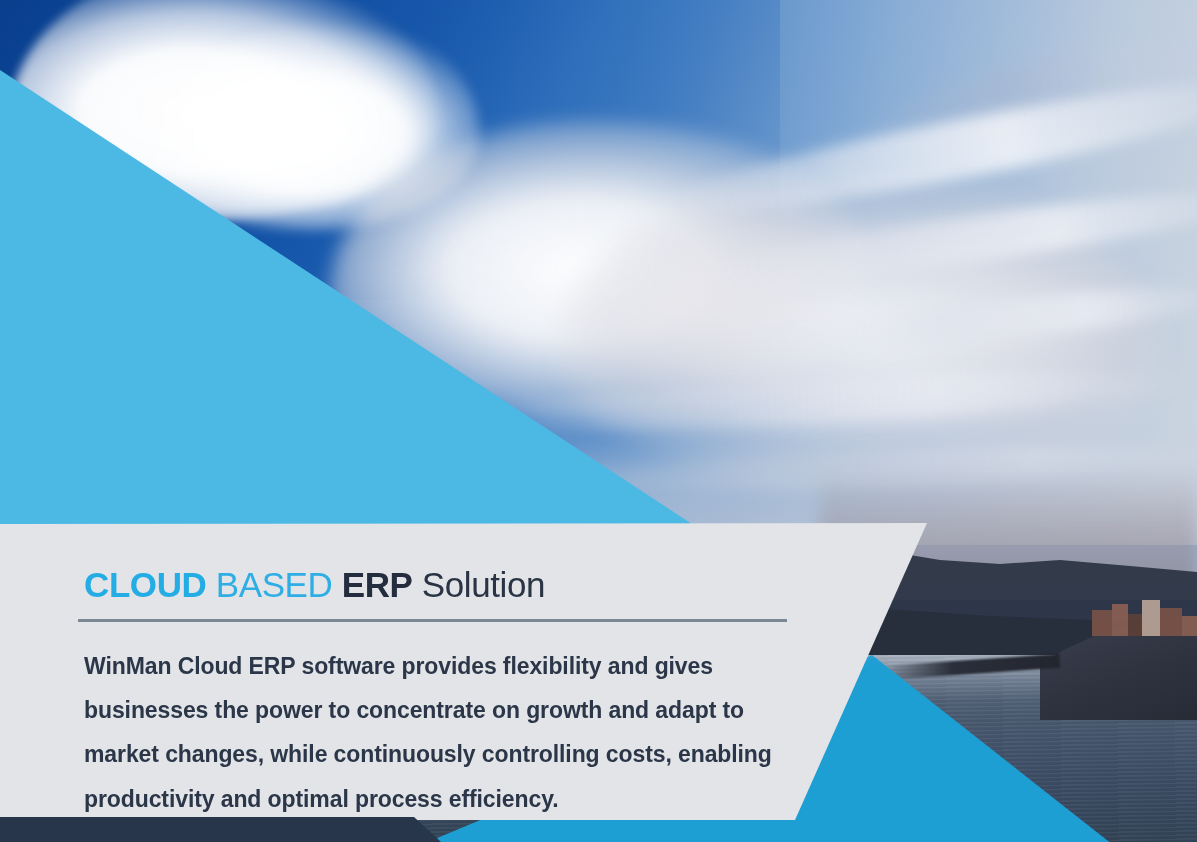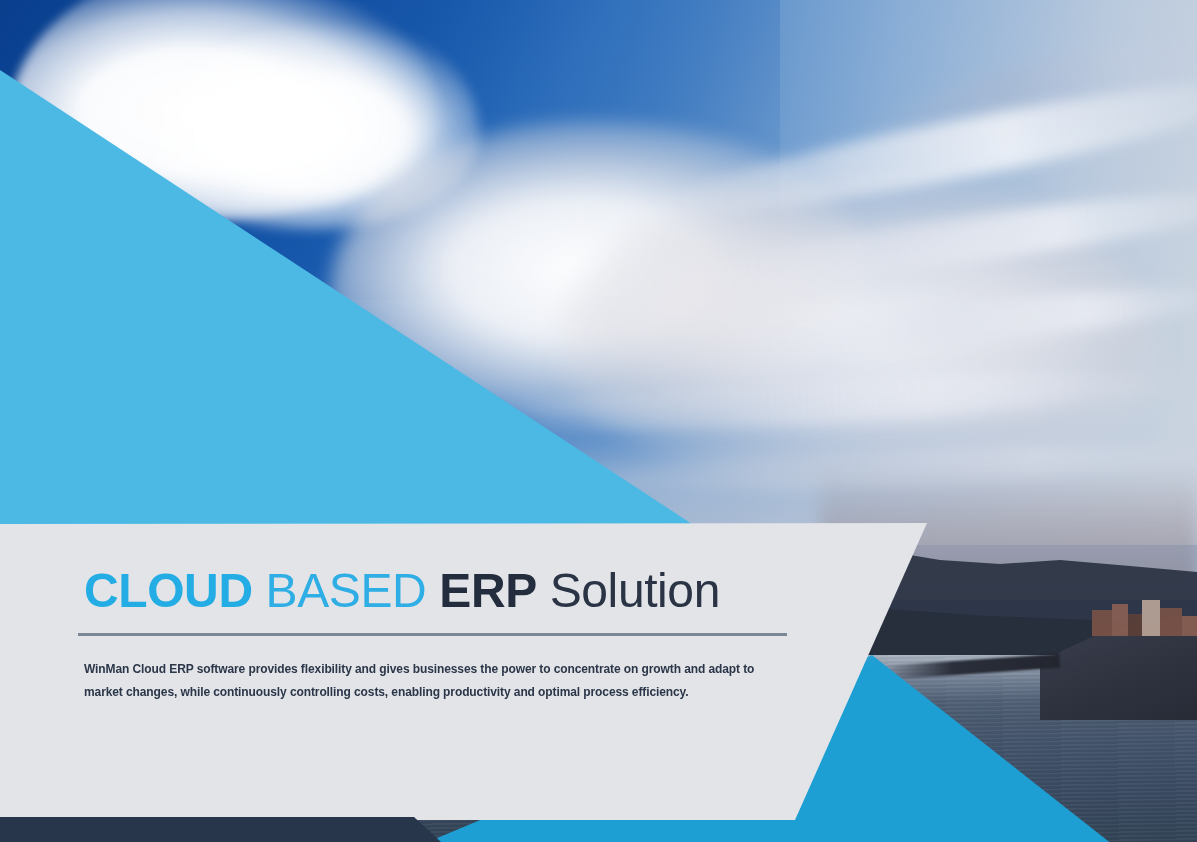--- a/index.html
+++ b/index.html
@@ -304,21 +304,21 @@
   }
 
   
   .content {
     position: absolute;
     left: 84px; top: 566px;
     width: 720px;
   }
   .headline {
     margin: 0;
-    font-size: 48px;
+    font-size: 35px;
     line-height: 1.06;
     letter-spacing: -0.4px;
     white-space: nowrap;
   }
   .hl-cloud {
     font-weight: 700;
     color: #24ade4;
   }
   .hl-based {
     font-weight: 300;
@@ -334,21 +334,21 @@
   }
   .rule {
     margin: 16px 0 0 -6px;
     width: 709px;
     height: 3px;
     background: #7b8794;
   }
   .blurb {
     margin: 22px 0 0 0;
     width: 712px;
-    font-size: 12px;
+    font-size: 23px;
     font-weight: 700;
     line-height: 1.92;
     color: #2b3648;
     letter-spacing: -0.1px;
   }
 </style>
 </head>
 <body>
 
 <div class="banner">

